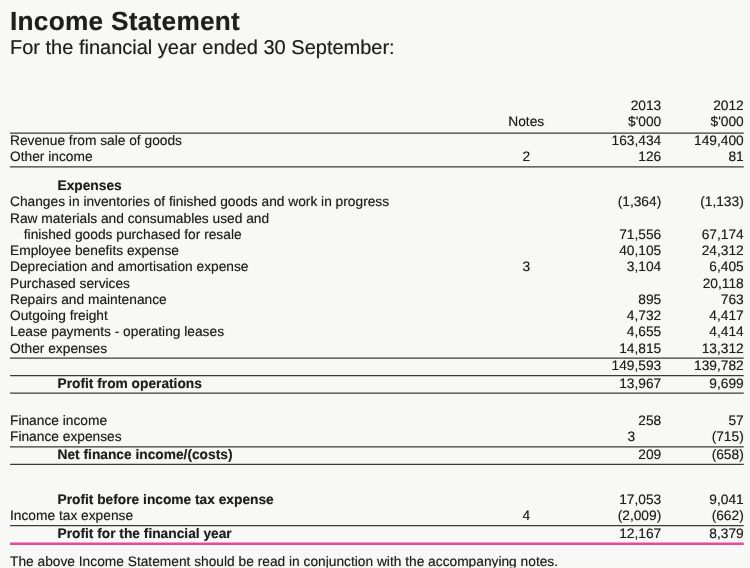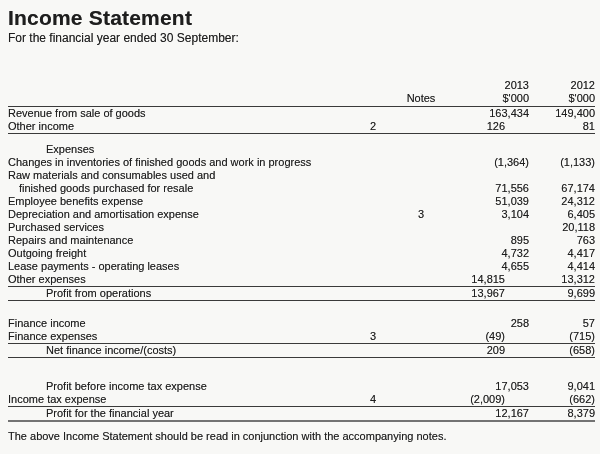--- a/index.html
+++ b/index.html
@@ -17,21 +17,21 @@
     text-shadow: 0 0 0.6px rgba(40,40,40,0.55);
   }
   .doc-title {
     font-size: 21px;
     font-weight: 700;
     line-height: 24px;
     margin: 0;
     letter-spacing: 0.2px;
   }
   .doc-subtitle {
-    font-size: 12px;
+    font-size: 16px;
     line-height: 15px;
     margin: 1px 0 0 0;
   }
   .table {
     margin-top: 33px;
     font-size: 11px;
   }
   .row {
     display: flex;
     align-items: baseline;
@@ -41,23 +41,23 @@
   .c-label { flex: 1 1 auto; min-width: 0; }
   .c-note  { flex: 0 0 48px; text-align: center; }
   .c-2013  { flex: 0 0 84px; text-align: right; font-weight: 400; }
   .c-2012  { flex: 0 0 66px; text-align: right; }
   .header-row {
     align-items: flex-end;
     border-bottom: 1px solid #3a3a3a;
     padding-bottom: 1px;
   }
   .stack { display: inline-flex; flex-direction: column; align-items: flex-end; }
-  .rb        { border-bottom: 1px solid #3a3a3a; gap: 24px; }
-  .rb-heavy  { border-bottom: 2px solid #737373; }
-  .bold .c-label { font-weight: 400; padding-left: 38px; }
+  .rb        { border-bottom: 1px solid #3a3a3a; }
+  .rb-heavy  { border-bottom: 2px solid #ec4899; }
+  .bold .c-label { font-weight: 700; padding-left: 38px; }
   .indent .c-label { padding-left: 11px; }
   .sp10 { height: 9px; }
   .sp16 { height: 16px; }
   .sp22 { height: 22px; }
   .footer-note {
     font-size: 11px;
     line-height: 14px;
     margin-top: 7px;
   }
 </style>
@@ -128,21 +128,21 @@
     <div class="row indent">
       <span class="c-label">finished goods purchased for resale</span>
       <span class="c-note"></span>
       <span class="c-2013">71,556</span>
       <span class="c-2012">67,174</span>
     </div>
 
     <div class="row">
       <span class="c-label">Employee benefits expense</span>
       <span class="c-note"></span>
-      <span class="c-2013">51,039</span>
+      <span class="c-2013">40,105</span>
       <span class="c-2012">24,312</span>
     </div>
 
     <div class="row">
       <span class="c-label">Depreciation and amortisation expense</span>
       <span class="c-note">3</span>
       <span class="c-2013">3,104</span>
       <span class="c-2012">6,405</span>
     </div>
 
@@ -173,41 +173,46 @@
       <span class="c-2012">4,414</span>
     </div>
 
     <div class="row rb">
       <span class="c-label">Other expenses</span>
       <span class="c-note"></span>
       <span class="c-2013">14,815</span>
       <span class="c-2012">13,312</span>
     </div>
 
+    <div class="row rb">
+      <span class="c-label"></span>
+      <span class="c-note"></span>
+      <span class="c-2013">149,593</span>
+      <span class="c-2012">139,782</span>
+    </div>
 
     <div class="row bold rb">
       <span class="c-label">Profit from operations</span>
       <span class="c-note"></span>
       <span class="c-2013">13,967</span>
       <span class="c-2012">9,699</span>
     </div>
 
     <div class="sp16"></div>
 
     <div class="row">
       <span class="c-label">Finance income</span>
       <span class="c-note"></span>
       <span class="c-2013">258</span>
       <span class="c-2012">57</span>
     </div>
 
     <div class="row rb">
       <span class="c-label">Finance expenses</span>
       <span class="c-note">3</span>
-      <span class="c-2013">(49)</span>
       <span class="c-2012">(715)</span>
     </div>
 
     <div class="row bold rb">
       <span class="c-label">Net finance income/(costs)</span>
       <span class="c-note"></span>
       <span class="c-2013">209</span>
       <span class="c-2012">(658)</span>
     </div>
 

